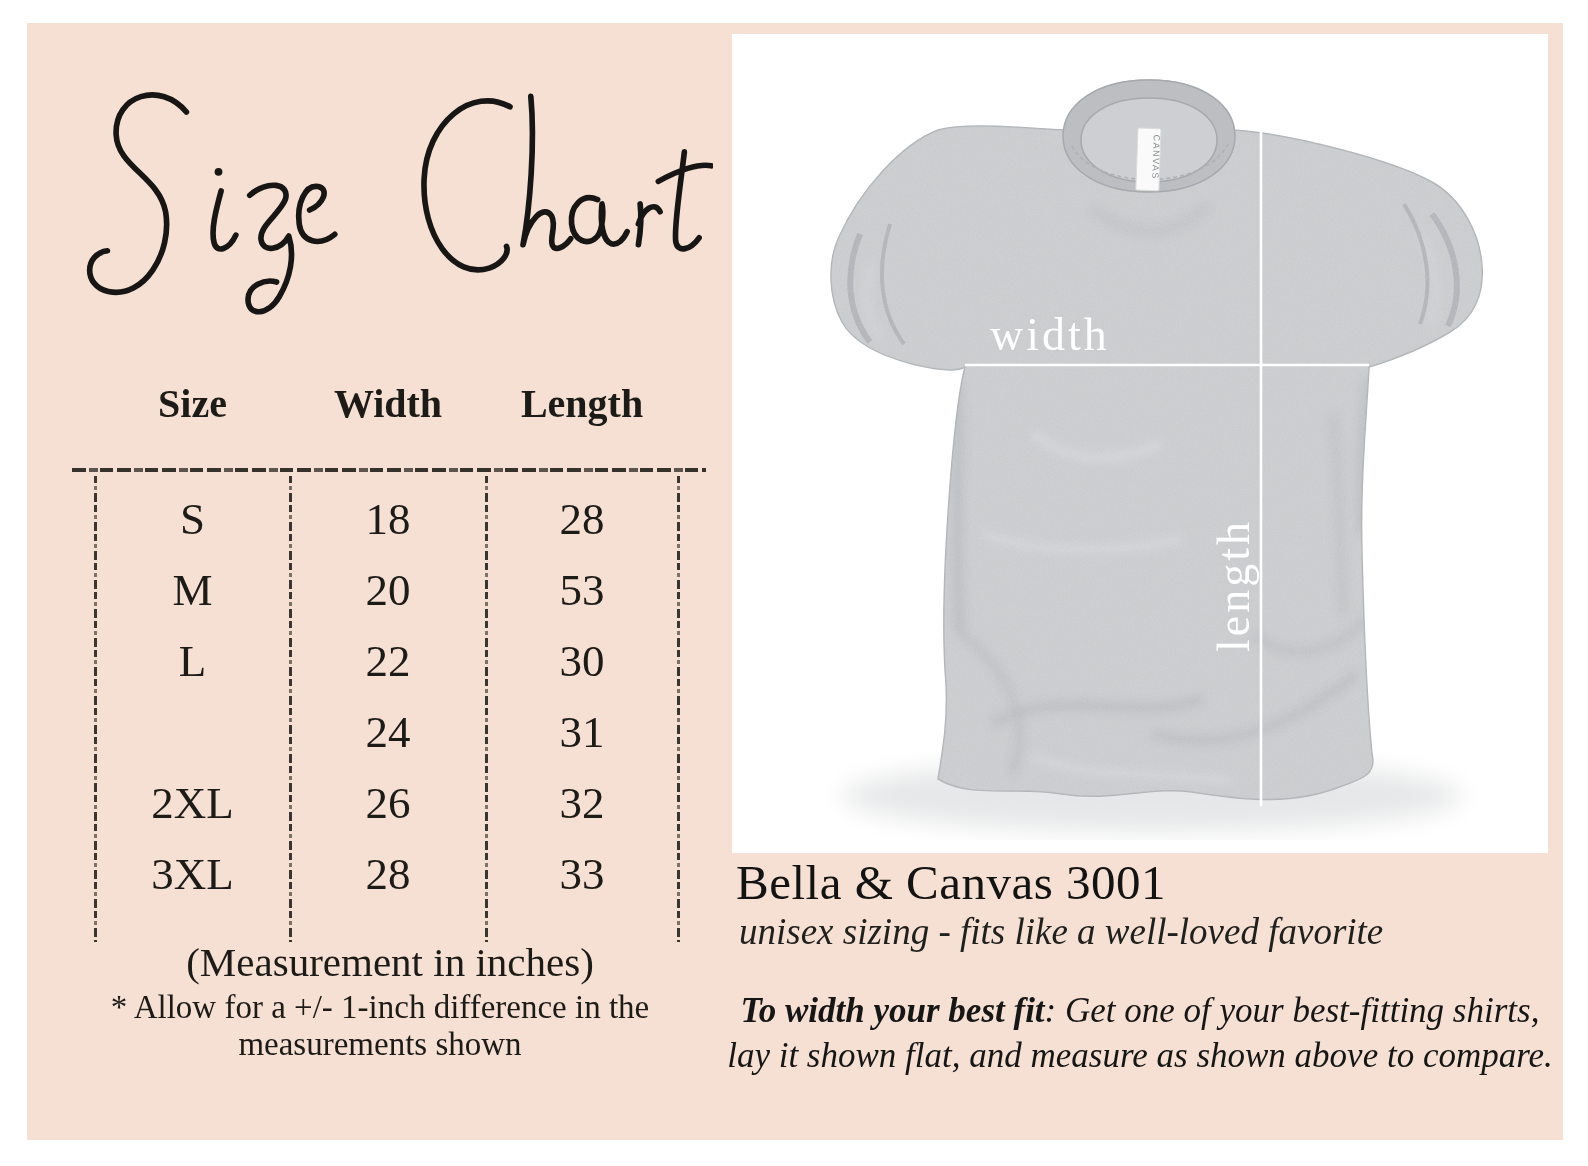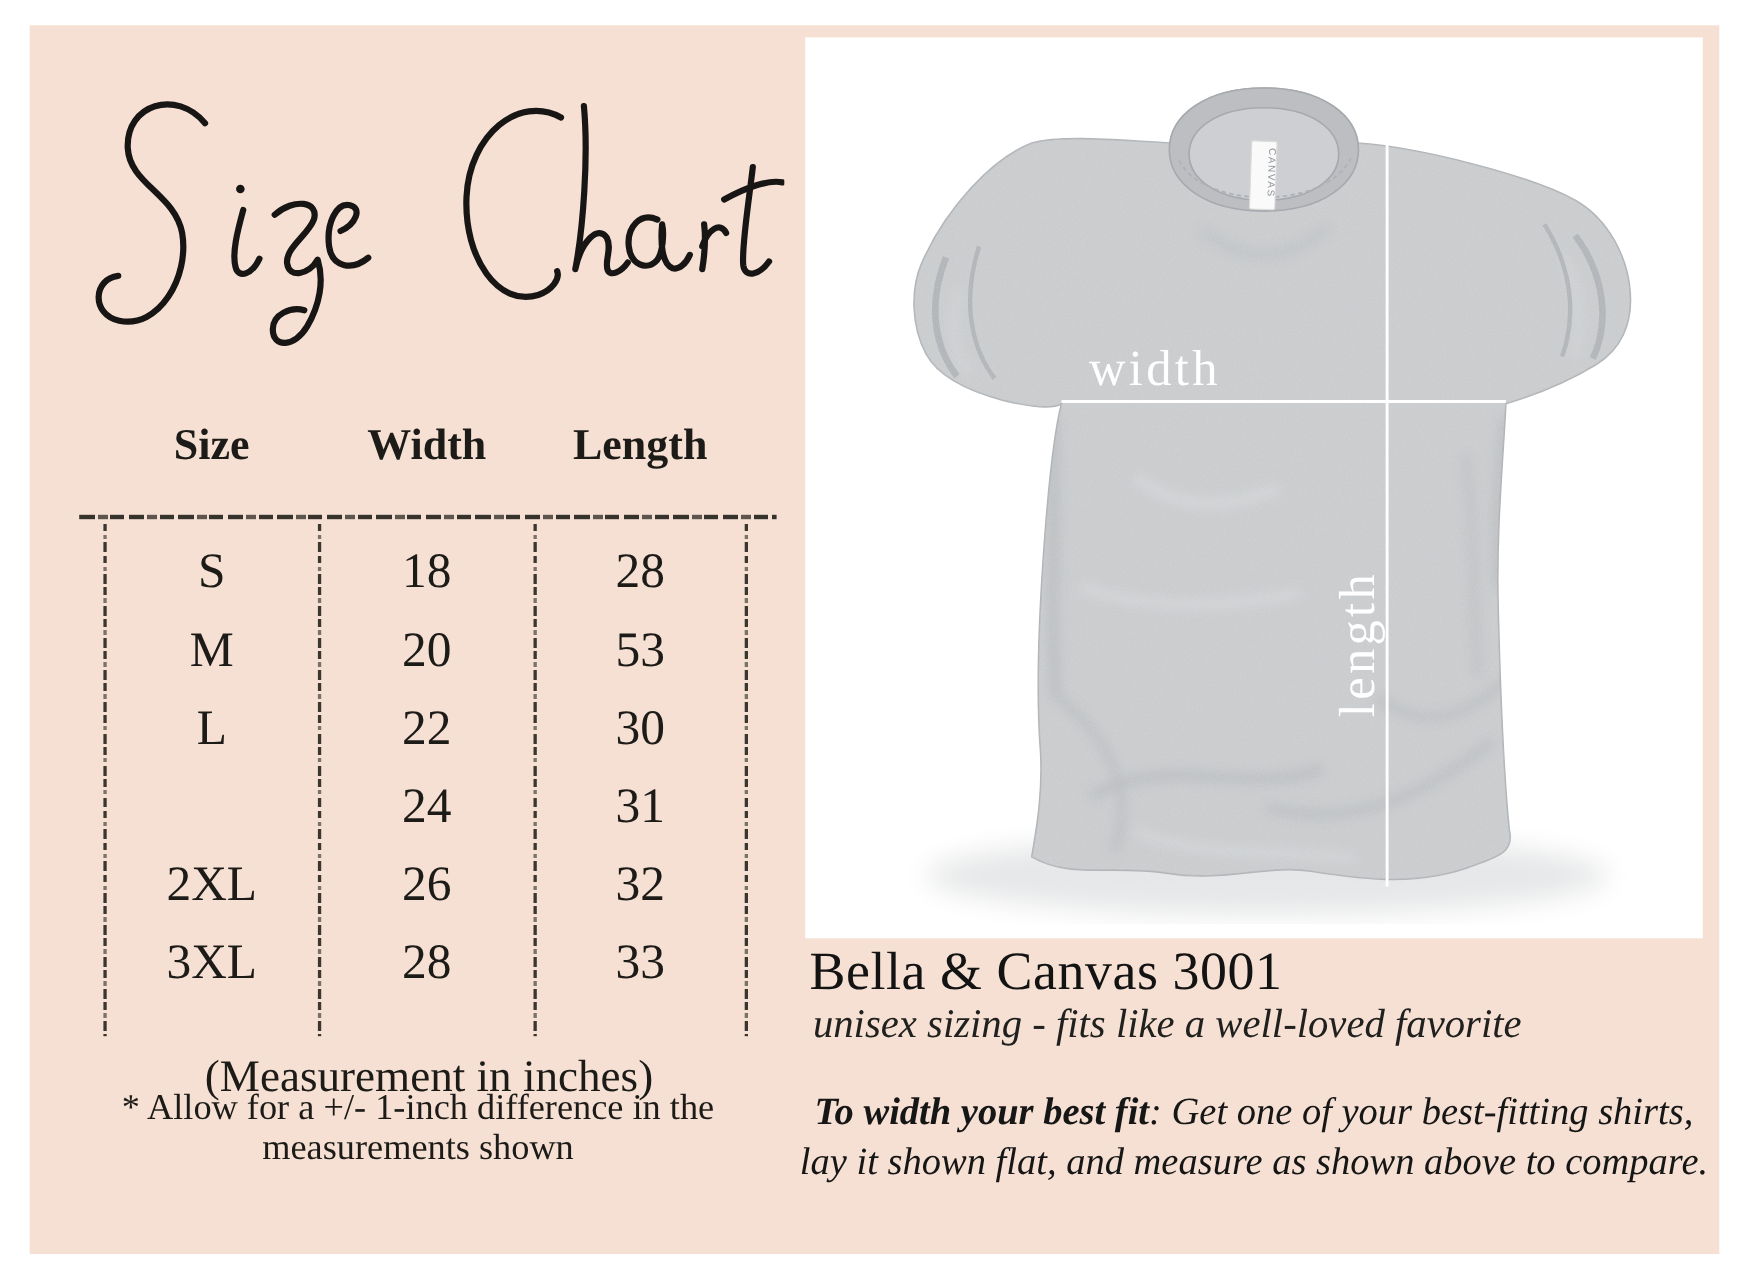--- a/index.html
+++ b/index.html
@@ -21,21 +21,21 @@
   .c1{left:220px;width:196px;}
   .c2{left:416px;width:192px;}
   .hline{position:absolute;left:2px;top:96px;width:634px;height:4px;opacity:.92;
      background-image:repeating-linear-gradient(to right,#26231e 0 14px,transparent 14px 17px,
        rgba(38,35,30,.8) 17px 26px,transparent 26px 28px,#26231e 28px 41px,transparent 41px 45px);}
   .vline{position:absolute;top:104px;height:466px;width:3px;opacity:.9;
      background-image:repeating-linear-gradient(to bottom,#26231e 0 7px,transparent 7px 10px,
        rgba(38,35,30,.65) 10px 14px,transparent 14px 17px,#26231e 17px 26px,transparent 26px 29px);}
   .v0{left:24px;}.v1{left:219px;}.v2{left:415px;}.v3{left:607px;}
 
-  .meas-note{position:absolute;left:70px;top:938px;width:640px;text-align:center;font-size:41px;margin-top:16px;}
+  .meas-note{position:absolute;left:70px;top:938px;width:640px;text-align:center;font-size:41px;}
   .tolerance-note{position:absolute;left:33px;top:989px;width:694px;text-align:center;font-size:33px;}
 
   
   .photo{position:absolute;left:732px;top:34px;width:816px;height:819px;background:#ffffff;}
   .photo svg{display:block;width:816px;height:819px;}
 
   .product-name{position:absolute;left:736px;top:854px;font-size:49px;letter-spacing:.5px;color:#131313;text-align:right;}
   .tagline{position:absolute;left:739px;top:910px;font-size:37px;font-style:italic;color:#20201e;}
   .fit-tip{position:absolute;left:703px;top:988px;width:874px;text-align:center;font-size:35px;
            font-style:italic;line-height:45px;color:#161616;}

